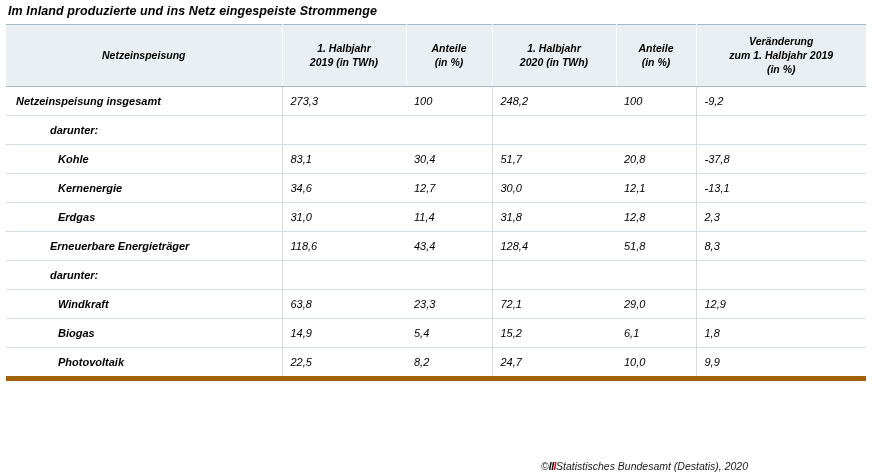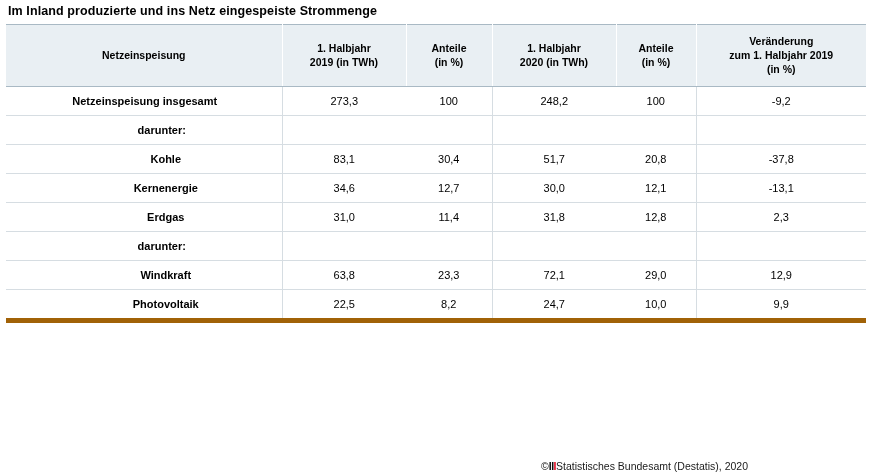--- a/index.html
+++ b/index.html
@@ -13,20 +13,21 @@
     font-family: "Liberation Sans", sans-serif;
     color: #000000;
     overflow: hidden;
   }
   .page {
     width: 756px;
     height: 476px;
     position: relative;
     box-sizing: border-box;
     padding: 0 6px;
+    font-style: italic;
   }
   .title {
     font-size: 12.5px;
     font-weight: bold;
     color: #000000;
     padding: 4px 0 6px 2px;
     letter-spacing: 0.1px;
   }
   table.data {
     width: 860px;
@@ -61,26 +62,26 @@
     font-size: 11px;
     vertical-align: middle;
     border-bottom: 1px solid #d6dde2;
     background: #ffffff;
     white-space: nowrap;
   }
   tbody tr:last-child td {
     border-bottom: 5px solid #a16207;
   }
   tbody td.label {
-    text-align: center;
+    text-align: left;
     font-weight: bold;
     border-right: 1px solid #d6dde2;
   }
   tbody td.num {
-    text-align: center;
+    text-align: left;
     font-weight: normal;
   }
   tbody td.sep {
     border-right: 1px solid #d6dde2;
   }
   
   .ind0 { padding-left: 10px; }
   .ind1 { padding-left: 44px; }
   .ind2 { padding-left: 52px; }
 
@@ -185,39 +186,55 @@
 
       <tr>
         <td class="label ind2">Erdgas</td>
         <td class="num">31,0</td>
         <td class="num sep">11,4</td>
         <td class="num">31,8</td>
         <td class="num sep">12,8</td>
         <td class="num">2,3</td>
       </tr>
 
+      <tr>
+        <td class="label ind1">Erneuerbare Energieträger</td>
+        <td class="num">118,6</td>
+        <td class="num sep">43,4</td>
+        <td class="num">128,4</td>
+        <td class="num sep">51,8</td>
+        <td class="num">8,3</td>
+      </tr>
 
       <tr>
         <td class="label ind1">darunter:</td>
         <td class="num"></td>
         <td class="num sep"></td>
         <td class="num"></td>
         <td class="num sep"></td>
         <td class="num"></td>
       </tr>
 
       <tr>
         <td class="label ind2">Windkraft</td>
         <td class="num">63,8</td>
         <td class="num sep">23,3</td>
         <td class="num">72,1</td>
         <td class="num sep">29,0</td>
         <td class="num">12,9</td>
       </tr>
 
+      <tr>
+        <td class="label ind2">Biogas</td>
+        <td class="num">14,9</td>
+        <td class="num sep">5,4</td>
+        <td class="num">15,2</td>
+        <td class="num sep">6,1</td>
+        <td class="num">1,8</td>
+      </tr>
 
       <tr>
         <td class="label ind2">Photovoltaik</td>
         <td class="num">22,5</td>
         <td class="num sep">8,2</td>
         <td class="num">24,7</td>
         <td class="num sep">10,0</td>
         <td class="num">9,9</td>
       </tr>
 

